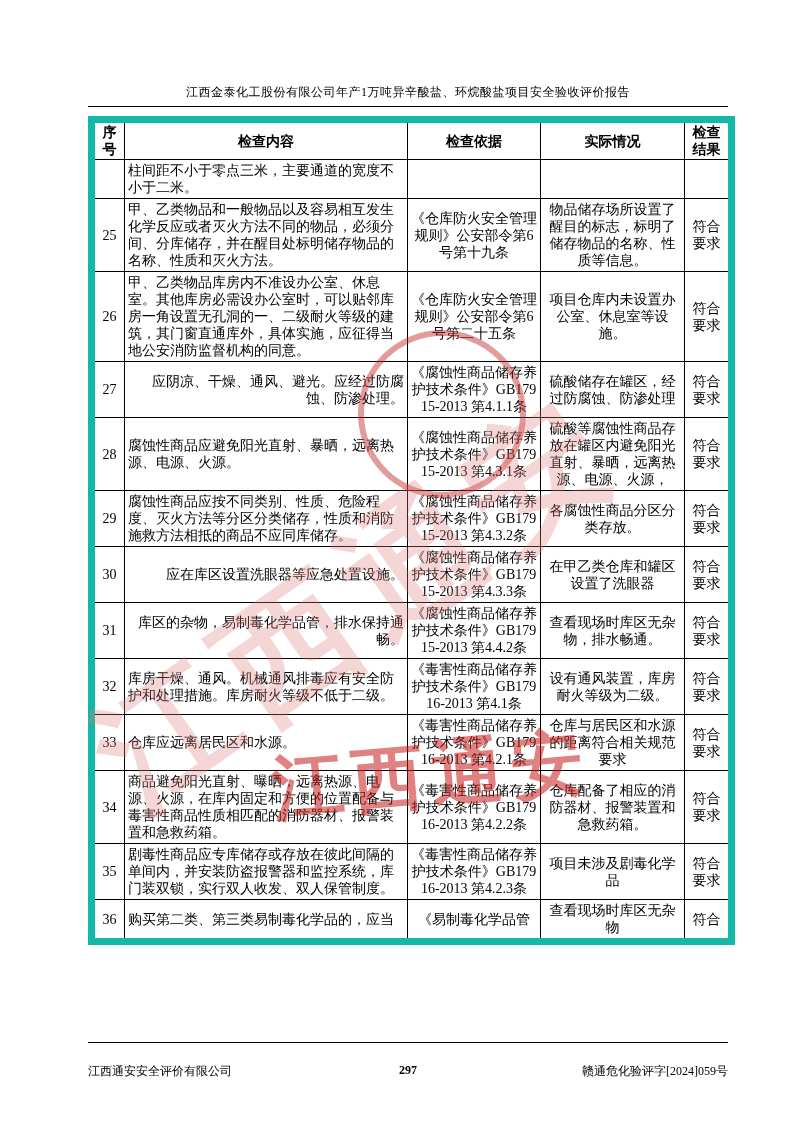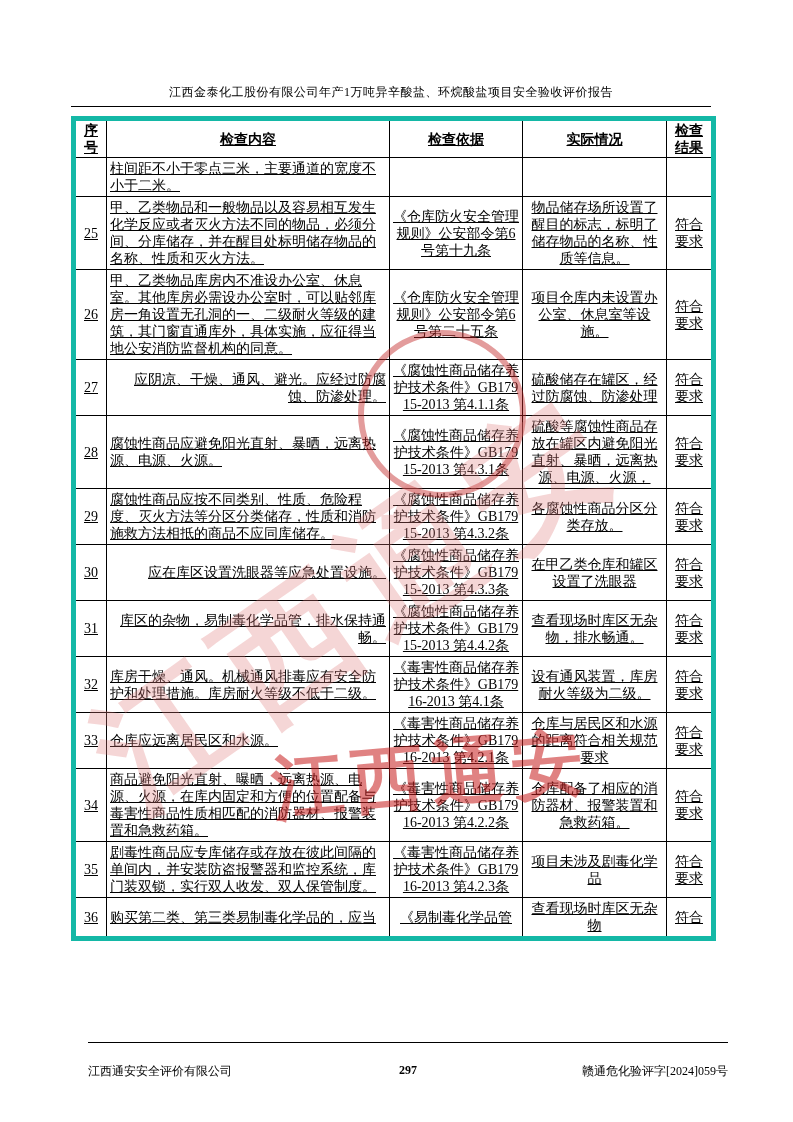--- a/index.html
+++ b/index.html
@@ -6,36 +6,35 @@
   html,body { background:#ffffff; }
   .page {
     position:relative;
     width:793px; height:1122px;
     background:#ffffff;
     overflow:hidden;
     font-family:"Liberation Serif","DejaVu Serif",serif;
     color:#000;
     outline:1px solid #d8d8d8;
   }
-  .content { position:absolute; left:71px; top:84px; width:640px; }
+  .content { position:absolute; left:88px; top:84px; width:640px; }
   .doc-header {
     text-align:center;
     font-size:12px;
     letter-spacing:0.5px;
     padding-bottom:5px;
     border-bottom:1px solid #000;
     margin-bottom:9px;
     white-space:nowrap;
   }
   table.insp {
     width:640px;
     border-collapse:collapse;
     table-layout:fixed;
-    border:5px solid #14b8a6;
-    text-decoration:underline;
+    border:7px solid #14b8a6;
   }
   table.insp th, table.insp td {
     border:1px solid #000;
     font-size:14px;
     line-height:17px;
     padding:2px 3px;
     vertical-align:middle;
     overflow-wrap:break-word;
     word-break:break-all;
   }

